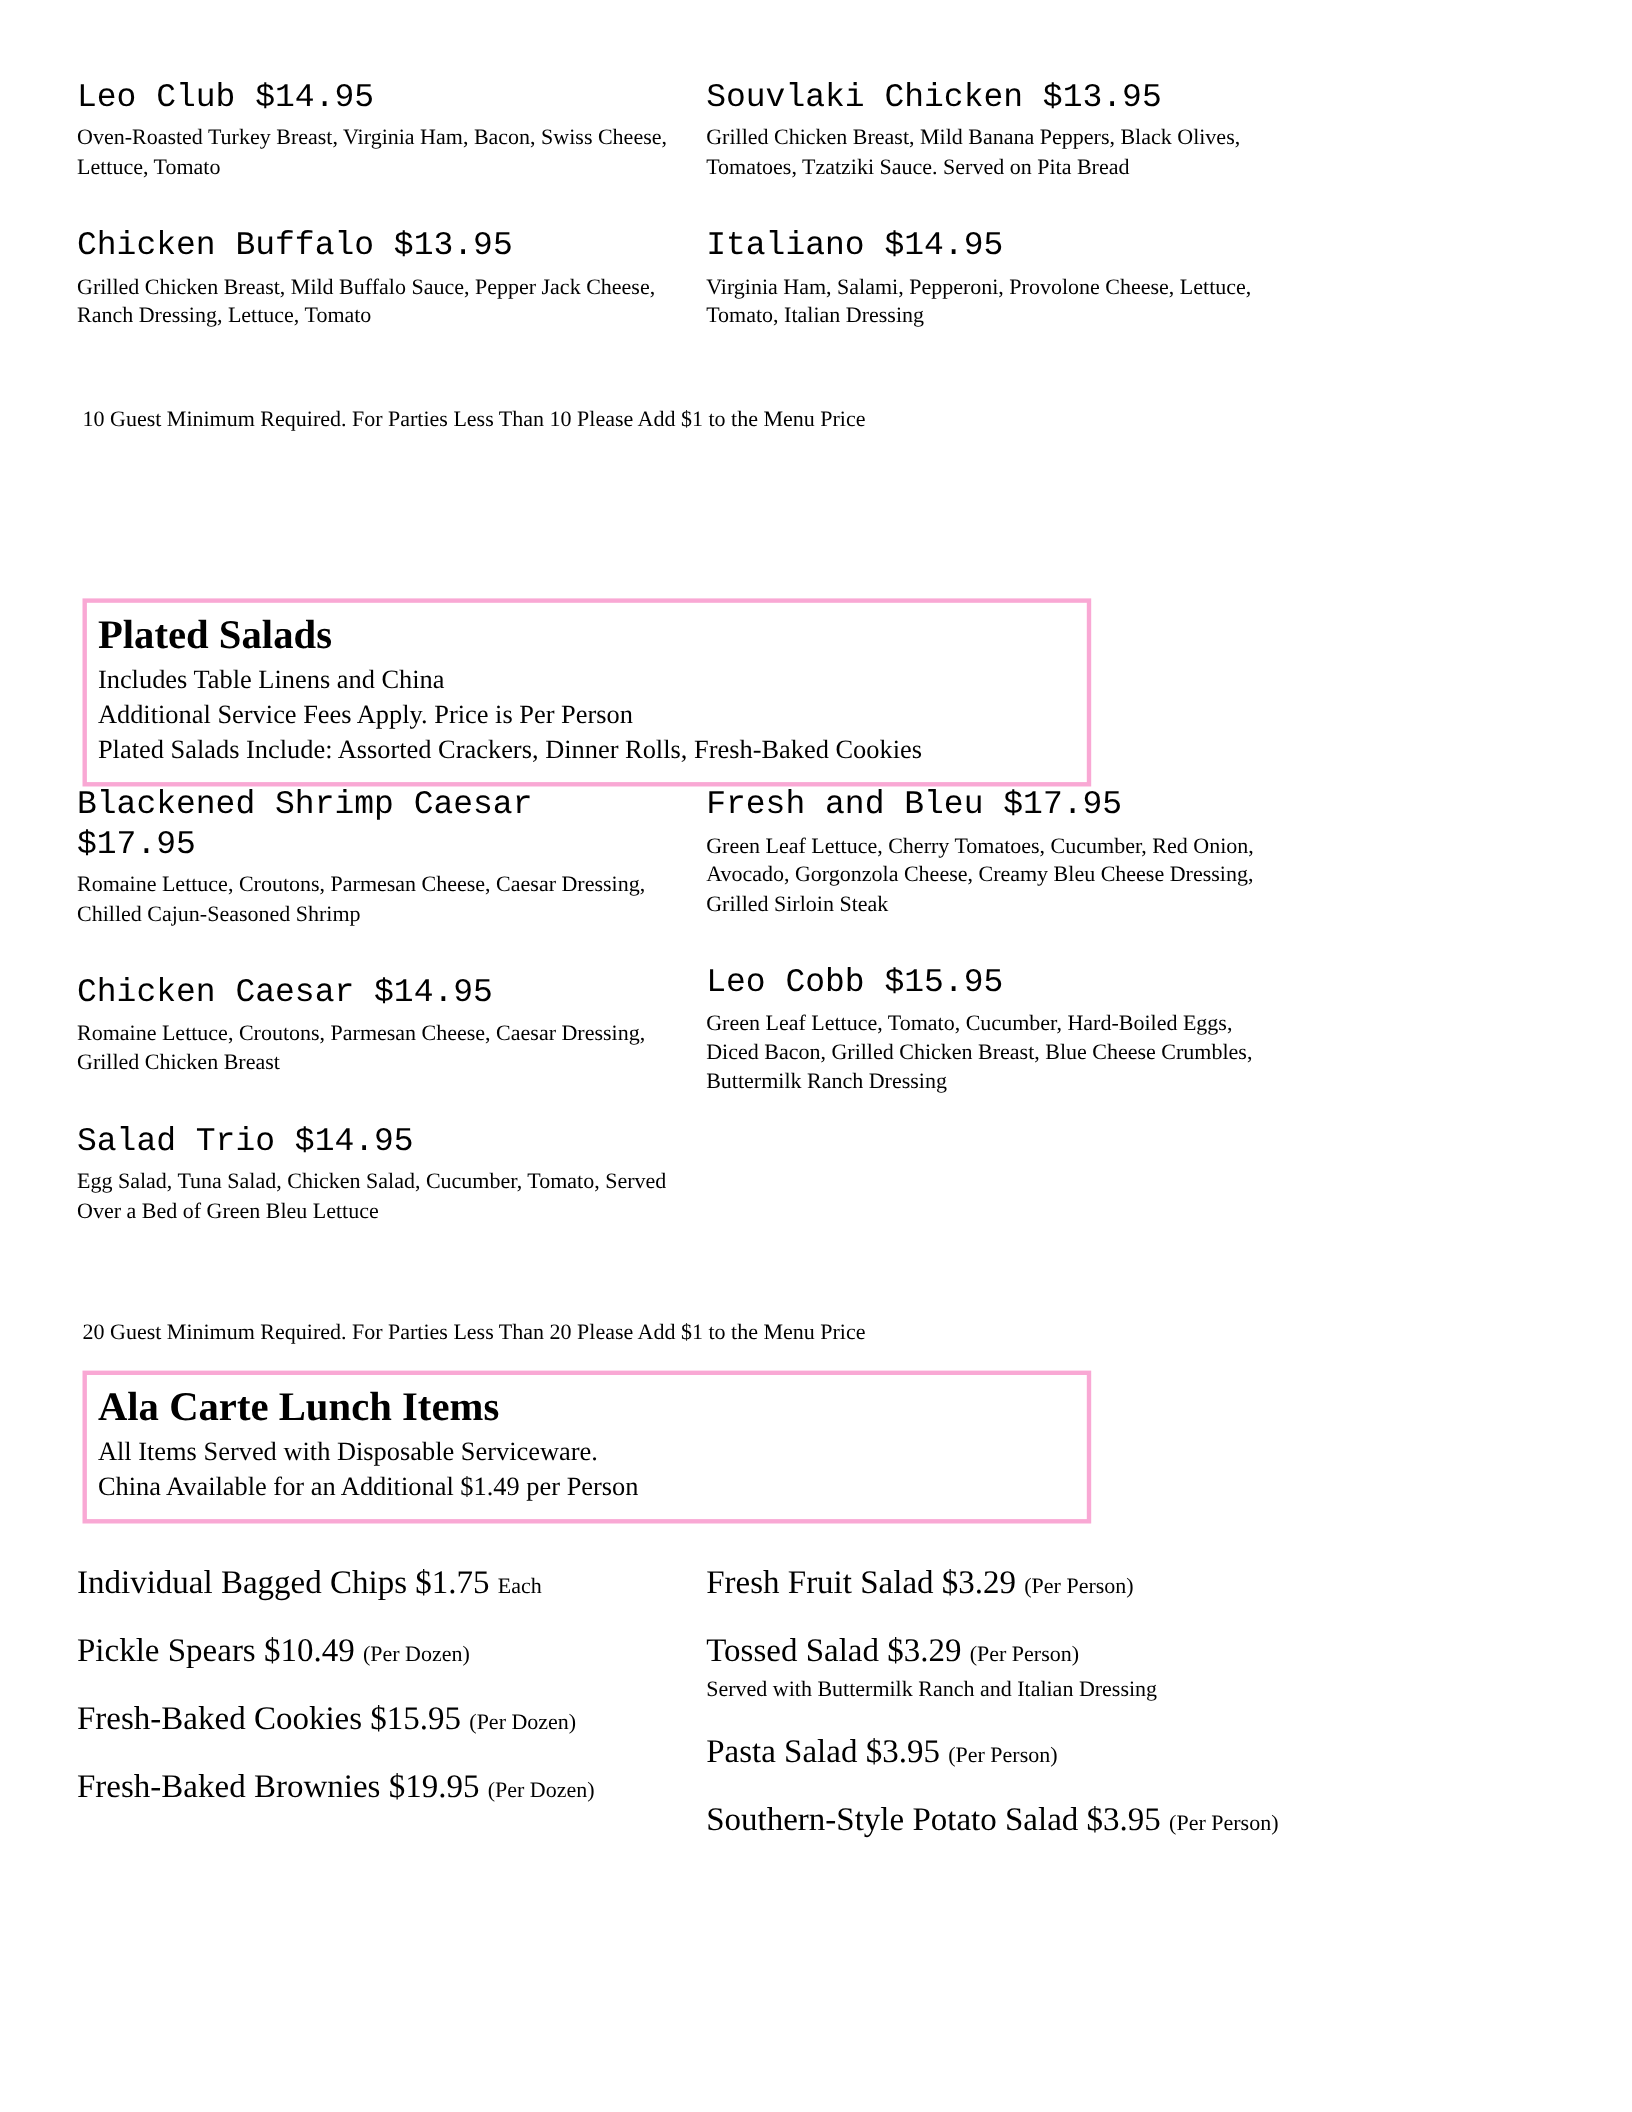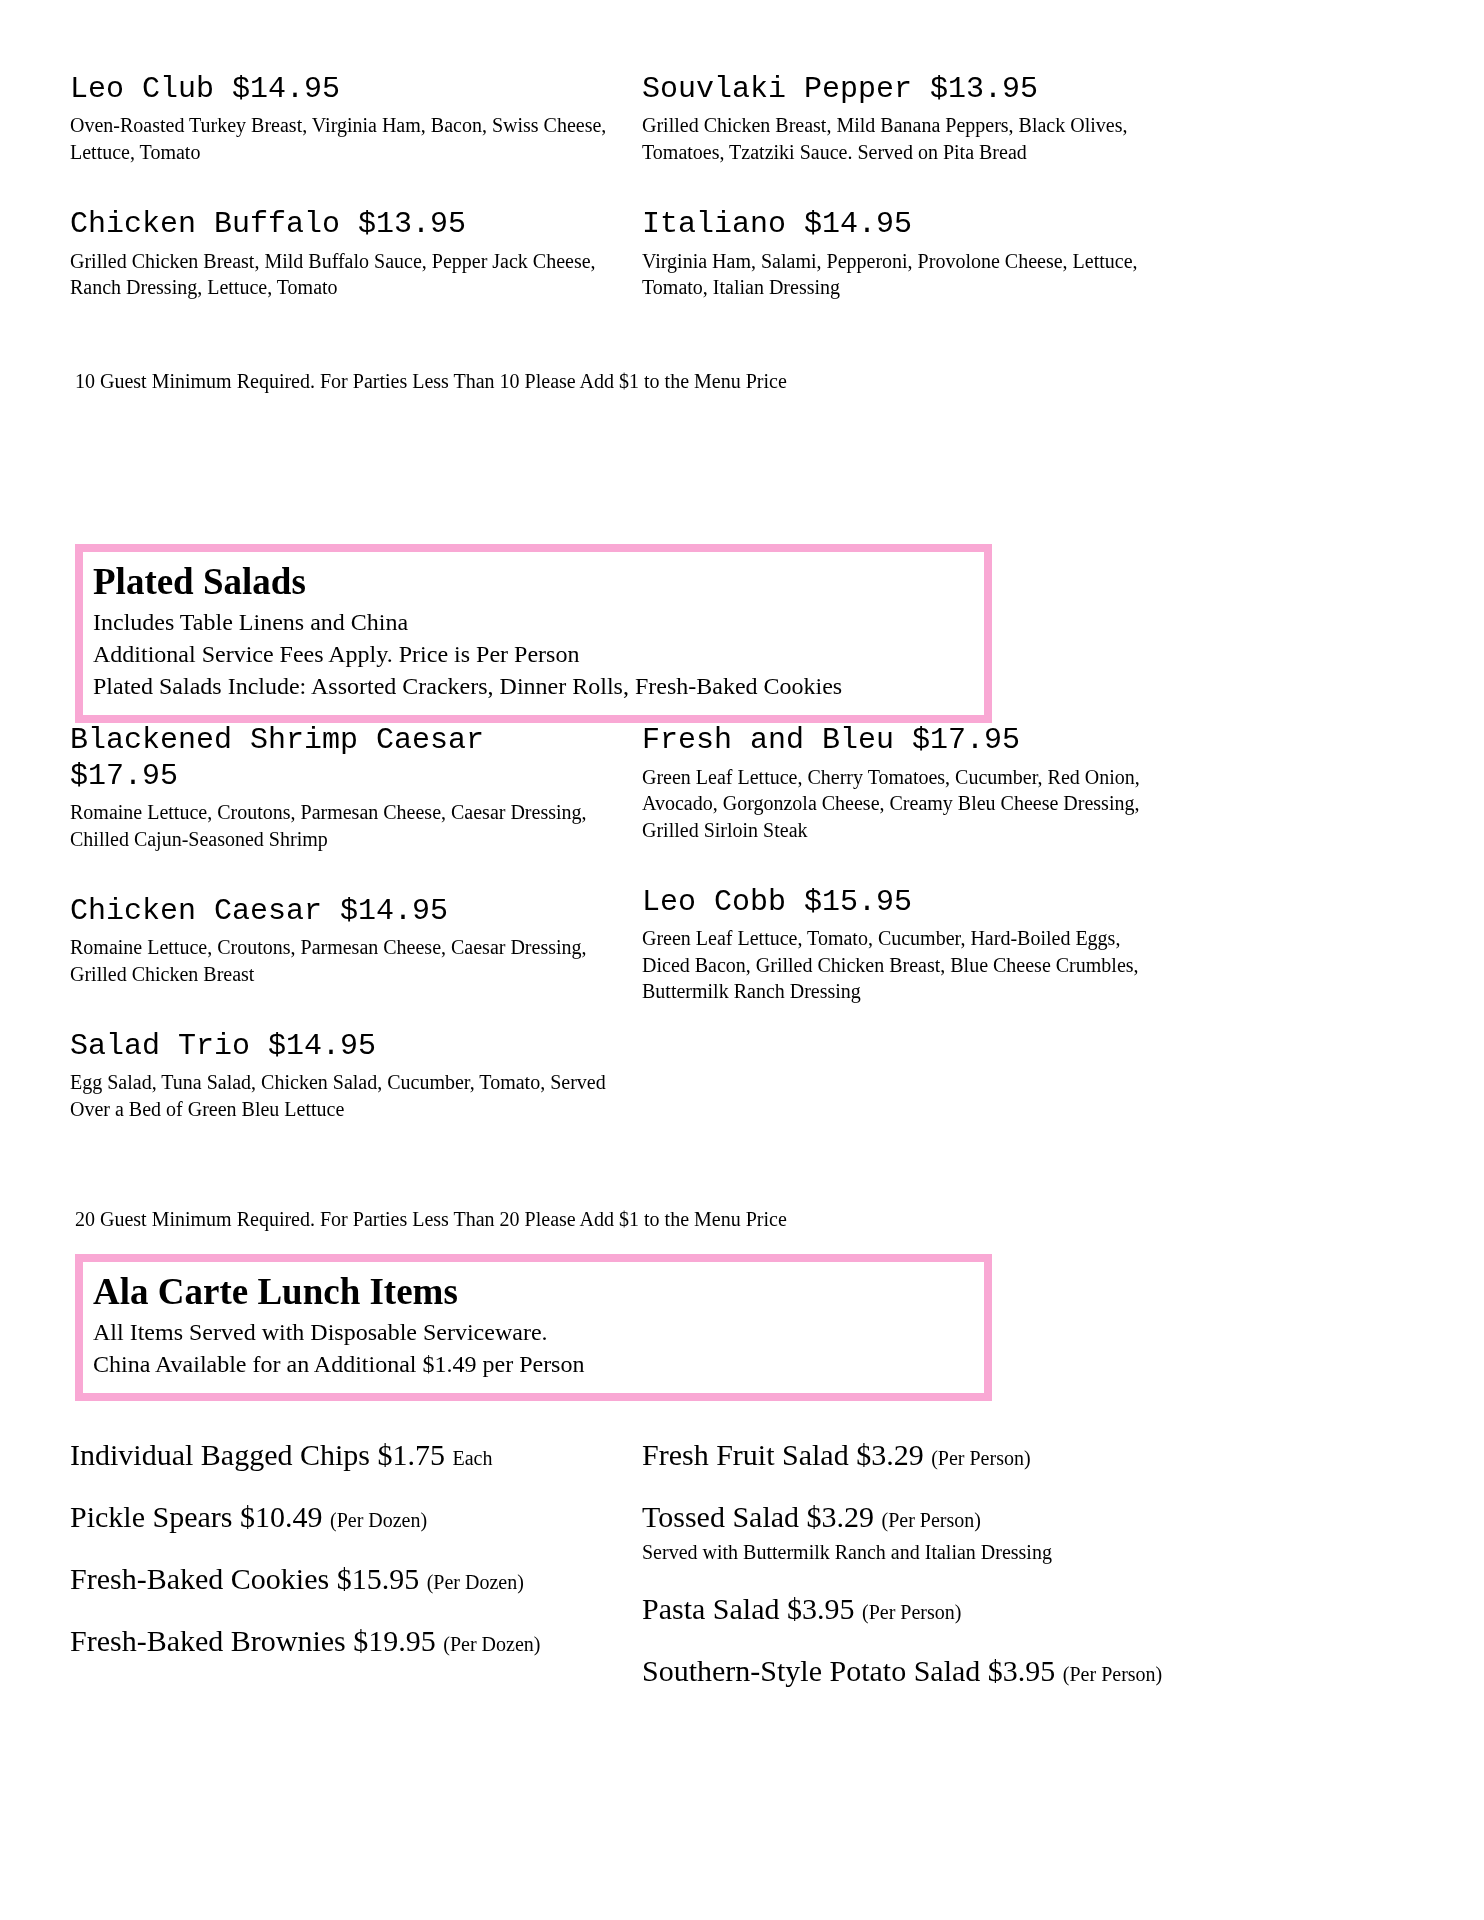--- a/index.html
+++ b/index.html
@@ -18,21 +18,21 @@
   .menu-item { margin: 0 0 42px 0; }
   .item-title { font-size: 30px; line-height: 1.18; font-family: Liberation Mono, monospace; }
   .item-desc { font-size: 20px; line-height: 1.32; margin: 5px 0 0 0; }
 
   .center-wrap { width: 917px; margin-left: 5px; text-align: left; }
 
   .note { font-size: 20px; line-height: 1.3; }
   #note1 { margin: 26px 0 0 5px; }
   #note2 { margin: 42px 0 0 5px; }
 
-  .boxed { border: 8px solid #f9a8d4; padding: 8px 10px 12px 10px; box-sizing: border-box; }
+  .boxed { border: 4px solid #f9a8d4; padding: 8px 10px 12px 10px; box-sizing: border-box; }
   #box1 { margin-top: 150px; }
   #box2 { margin-top: 22px; }
   .box-title { font-size: 37px; font-weight: bold; margin: 0 0 4px 0; }
   .box-line { font-size: 24px; line-height: 1.25; margin: 2px 0; }
 
   .cols.salads { }
   .cols.alacarte { margin-top: 36px; }
 
   .ac-item { margin: 0 0 26px 0; font-size: 30px; line-height: 1.2; }
   .ac-unit { font-size: 20px; }
@@ -56,21 +56,21 @@
         <div class="item-title">
           <span>Chicken Buffalo</span>
           <span>$13.95</span>
         </div>
         <p class="item-desc">Grilled Chicken Breast, Mild Buffalo Sauce, Pepper Jack Cheese, Ranch Dressing, Lettuce, Tomato</p>
       </div>
     </div>
     <div class="col">
       <div class="menu-item">
         <div class="item-title">
-          <span>Souvlaki Pepper</span>
+          <span>Souvlaki Chicken</span>
           <span>$13.95</span>
         </div>
         <p class="item-desc">Grilled Chicken Breast, Mild Banana Peppers, Black Olives, Tomatoes, Tzatziki Sauce. Served on Pita Bread</p>
       </div>
       <div class="menu-item">
         <div class="item-title">
           <span>Italiano</span>
           <span>$14.95</span>
         </div>
         <p class="item-desc">Virginia Ham, Salami, Pepperoni, Provolone Cheese, Lettuce, Tomato, Italian Dressing</p>

